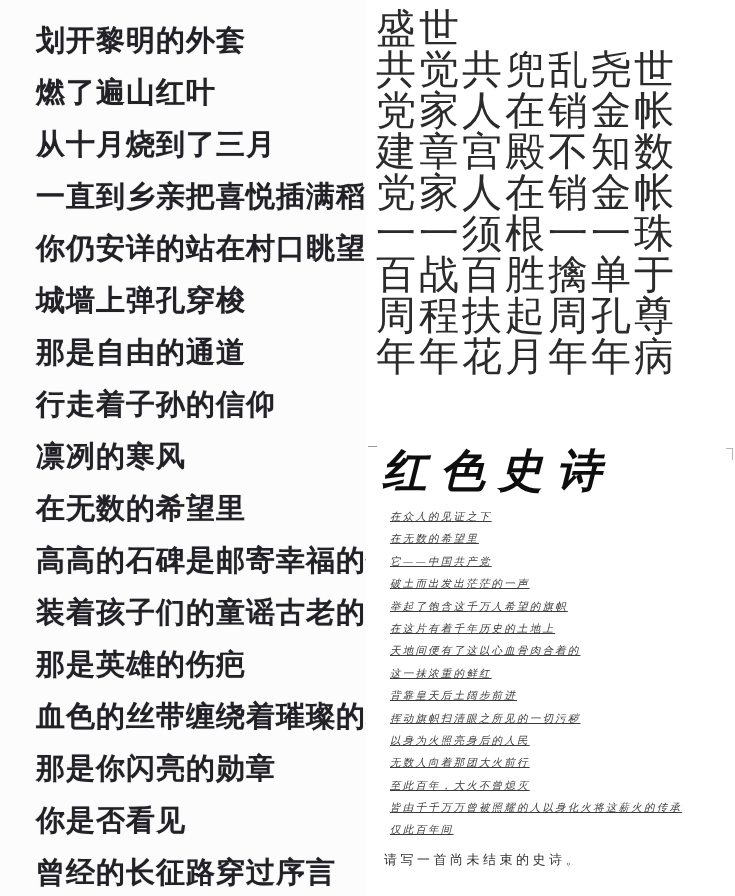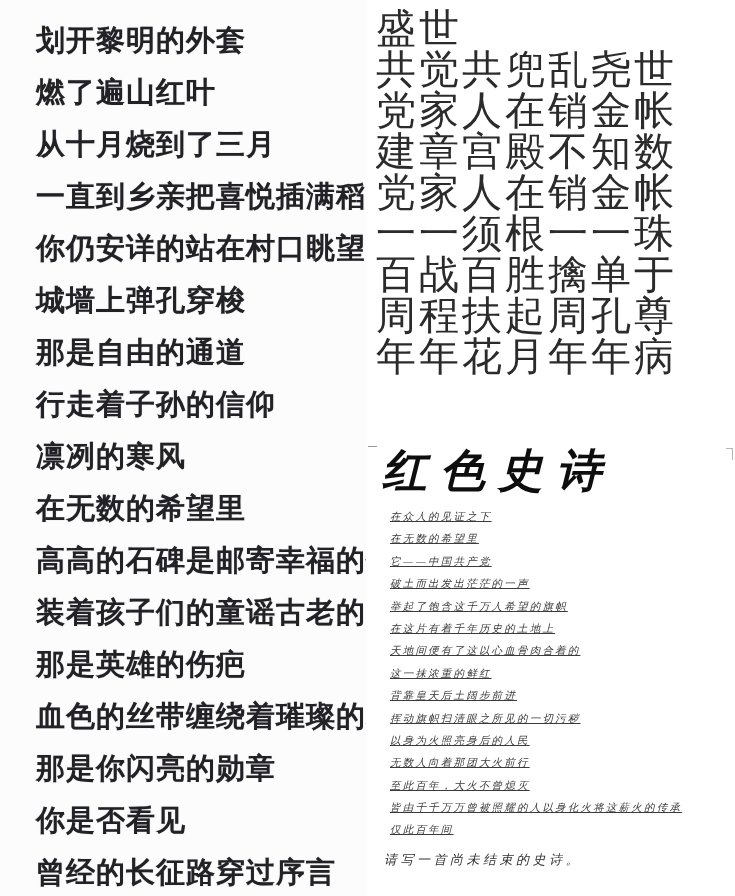--- a/index.html
+++ b/index.html
@@ -73,21 +73,20 @@
     font-style:italic;
     font-size:10.5px;
     letter-spacing:2.2px;
     color:#3b3b3b;
     text-decoration:underline;
   }
 
   .prompt-line{
     position:absolute;left:16px;top:849px;width:348px;
     font-family:"DejaVu Serif", serif;
-    font-style:italic;
     font-size:13px;line-height:22px;
     letter-spacing:3.5px;
     color:#333333;
     white-space:nowrap;overflow:hidden;
   }
 </style>
 </head>
 <body>
 
 <div class="screen">

